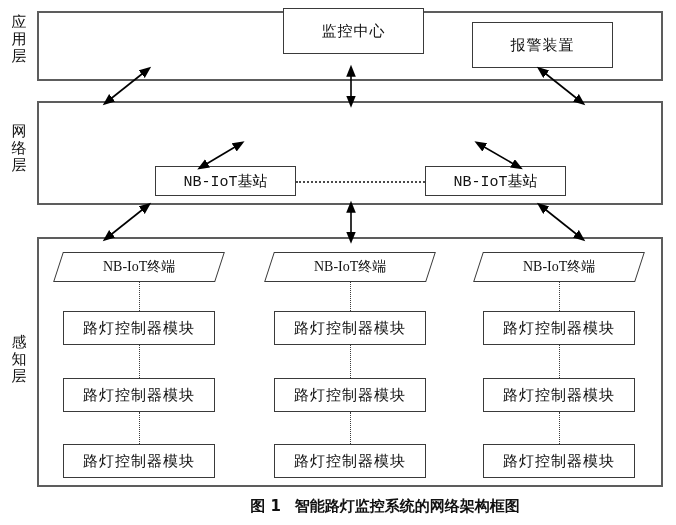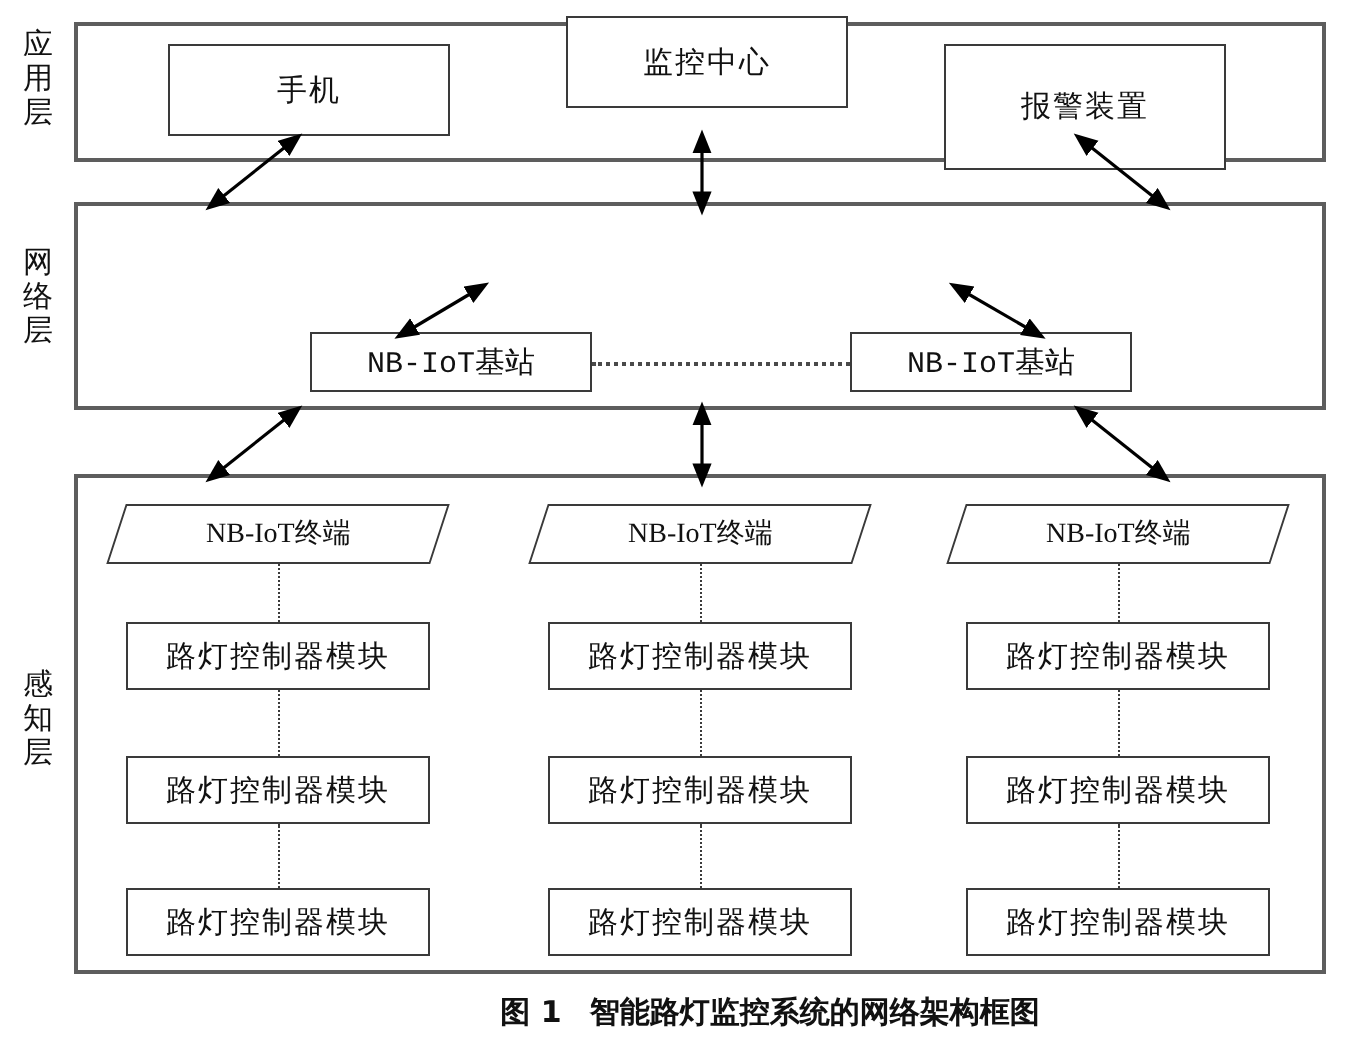--- a/index.html
+++ b/index.html
@@ -107,25 +107,24 @@
 <body>
 
 <div class="stage">
 
   <div class="layer-label" style="left:6px;top:14px;">应
 用
 层</div>
 
   <div class="layer-box" style="left:37px;top:11px;width:626px;height:70px;"></div>
 
-  <div class="node" style="left:84px;top:22px;width:141px;height:46px;">手机</div>
 
   <div class="node" style="left:283px;top:8px;width:141px;height:46px;">监控中心</div>
 
-  <div class="node" style="left:472px;top:22px;width:141px;height:63px;">报警装置</div>
+  <div class="node" style="left:472px;top:22px;width:141px;height:46px;">报警装置</div>
 
   <div class="layer-label" style="left:6px;top:123px;">网
 络
 层</div>
 
   <div class="layer-box" style="left:37px;top:101px;width:626px;height:104px;"></div>
 
 
   <div class="node latin" style="left:155px;top:166px;width:141px;height:30px;">NB-IoT基站</div>
 

